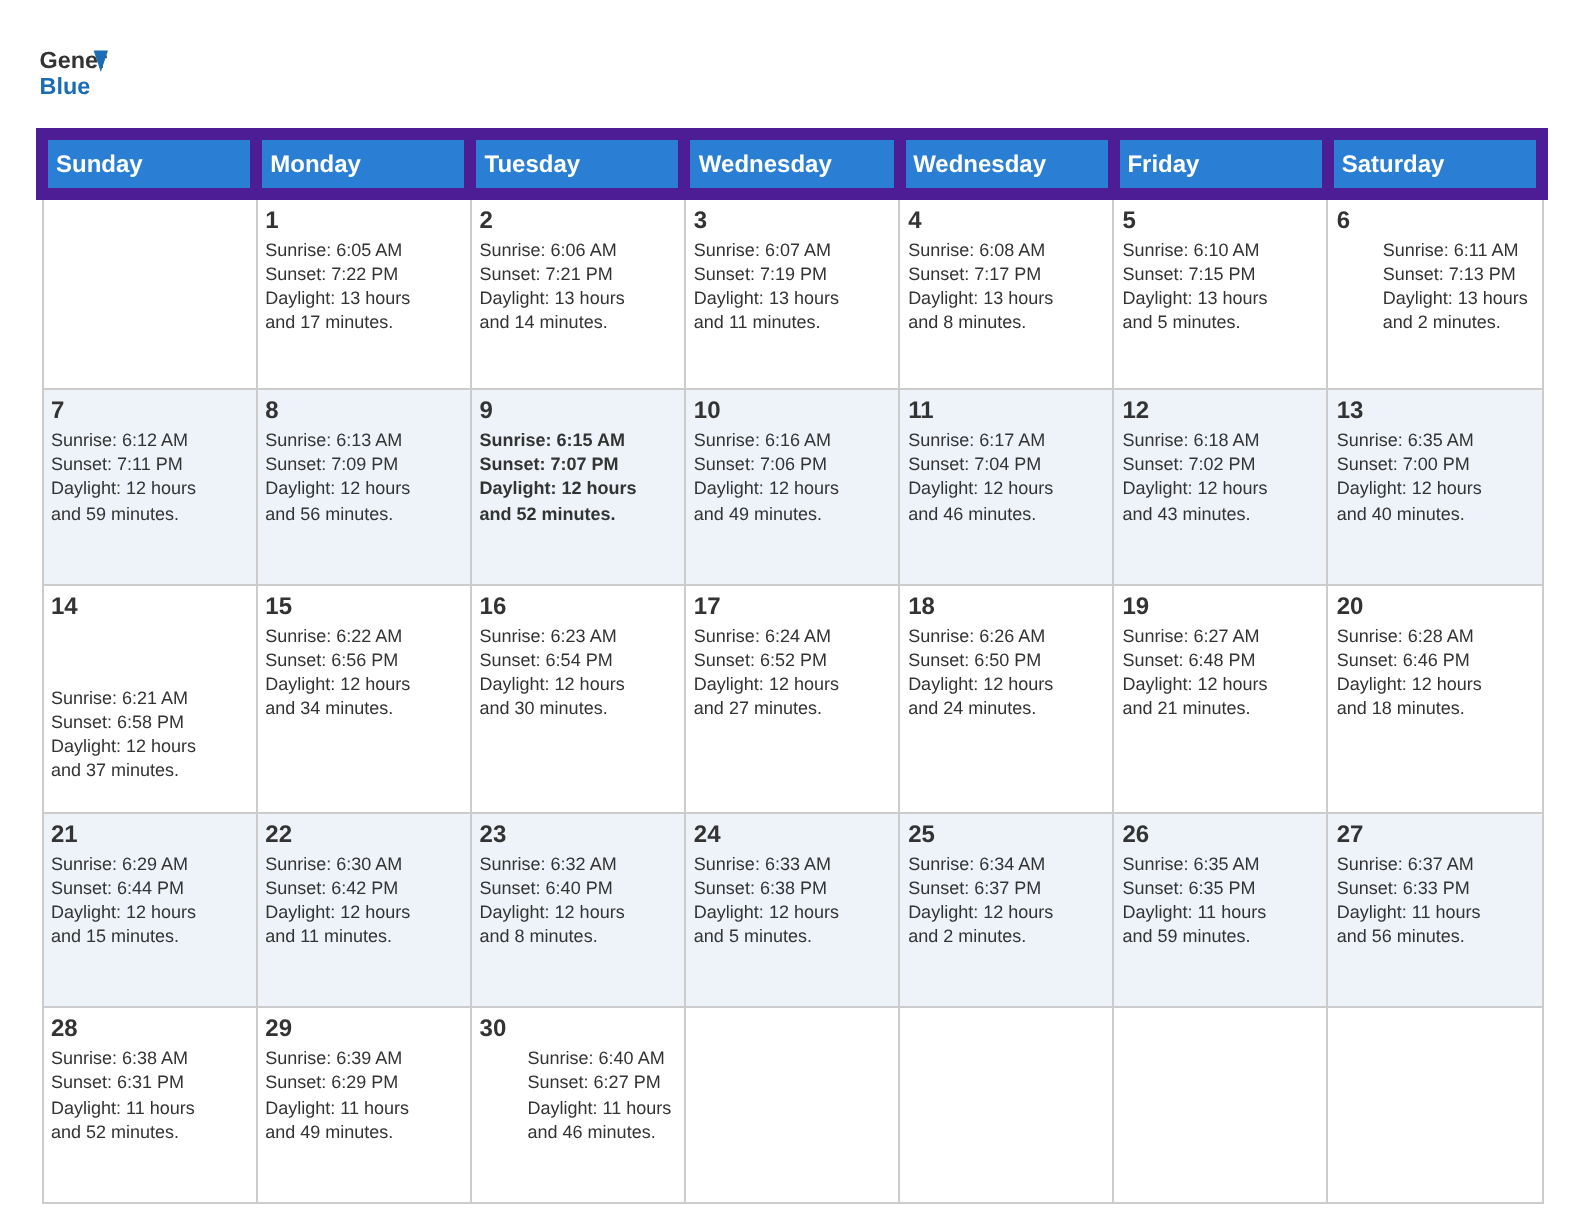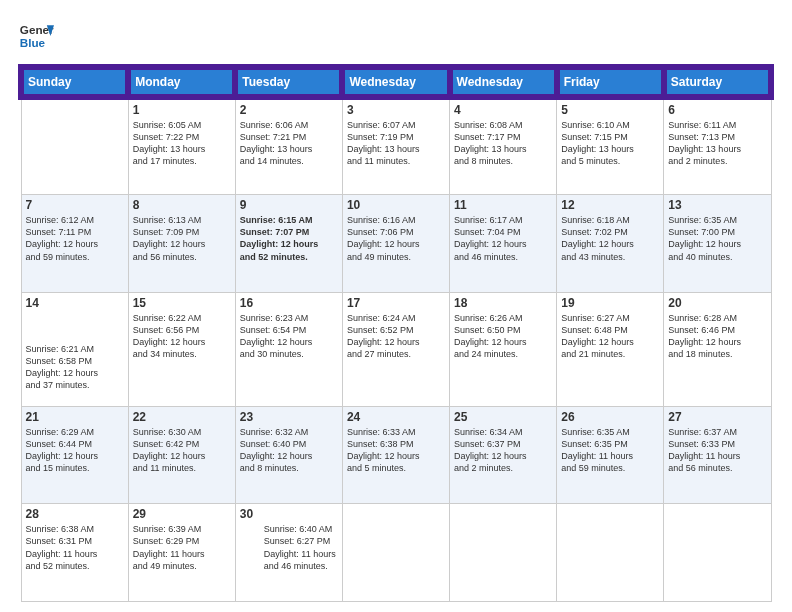--- a/index.html
+++ b/index.html
@@ -156,21 +156,21 @@
           </td>
           <td>
             <span class="day-number">5</span>
             <div class="day-info" style="white-space: pre-line;">Sunrise: 6:10 AM
 Sunset: 7:15 PM
 Daylight: 13 hours
 and 5 minutes.</div>
           </td>
           <td>
             <span class="day-number">6</span>
-            <div class="day-info" style="white-space: pre-line;">Sunrise: 6:11 AM
+            <div class="day-info" style="white-space: pre-line; margin-left: 23px;">Sunrise: 6:11 AM
 Sunset: 7:13 PM
 Daylight: 13 hours
 and 2 minutes.</div>
           </td>
         </tr>
         <tr>
           <td>
             <span class="day-number">7</span>
             <div class="day-info" style="white-space: pre-line;">Sunrise: 6:12 AM
 Sunset: 7:11 PM

